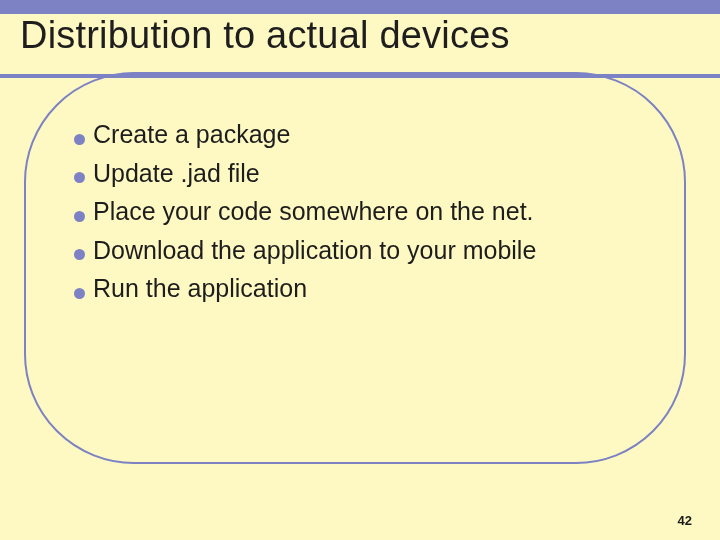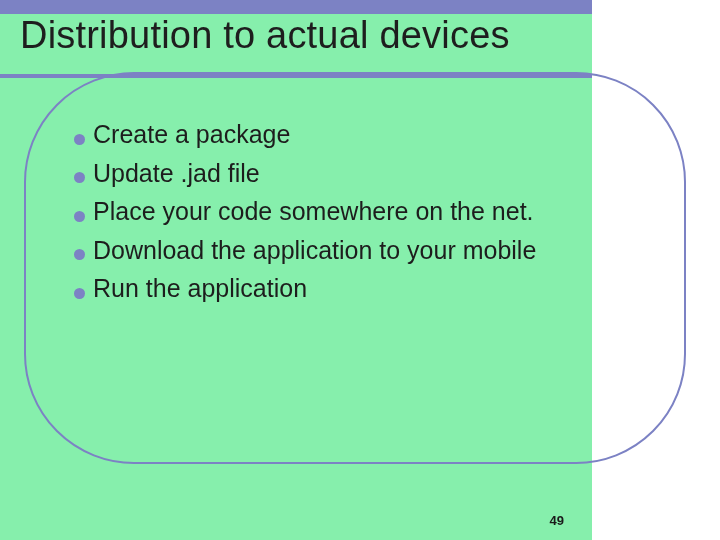--- a/index.html
+++ b/index.html
@@ -6,23 +6,23 @@
     margin: 0;
     padding: 0;
     width: 720px;
     height: 540px;
     background: #fff;
     font-family: Arial, Helvetica, sans-serif;
     overflow: hidden;
   }
   .slide {
     position: relative;
-    width: 592px;
+    width: 720px;
     height: 540px;
-    background: #86efac;
+    background: #fef9c3;
   }
   
   .top-band {
     position: absolute;
     top: 0; left: 0;
     width: 100%;
     height: 14px;
     background: #7c82c4;
   }
   
@@ -129,14 +129,14 @@
     <div class="item">
       <span class="dot"></span>
       <span class="txt">Download the application to your mobile</span>
     </div>
     <div class="item">
       <span class="dot"></span>
       <span class="txt">Run the application</span>
     </div>
   </div>
 
-  <div class="footer-right">49</div>
+  <div class="footer-right">42</div>
 </div>
 
 </body></html>

